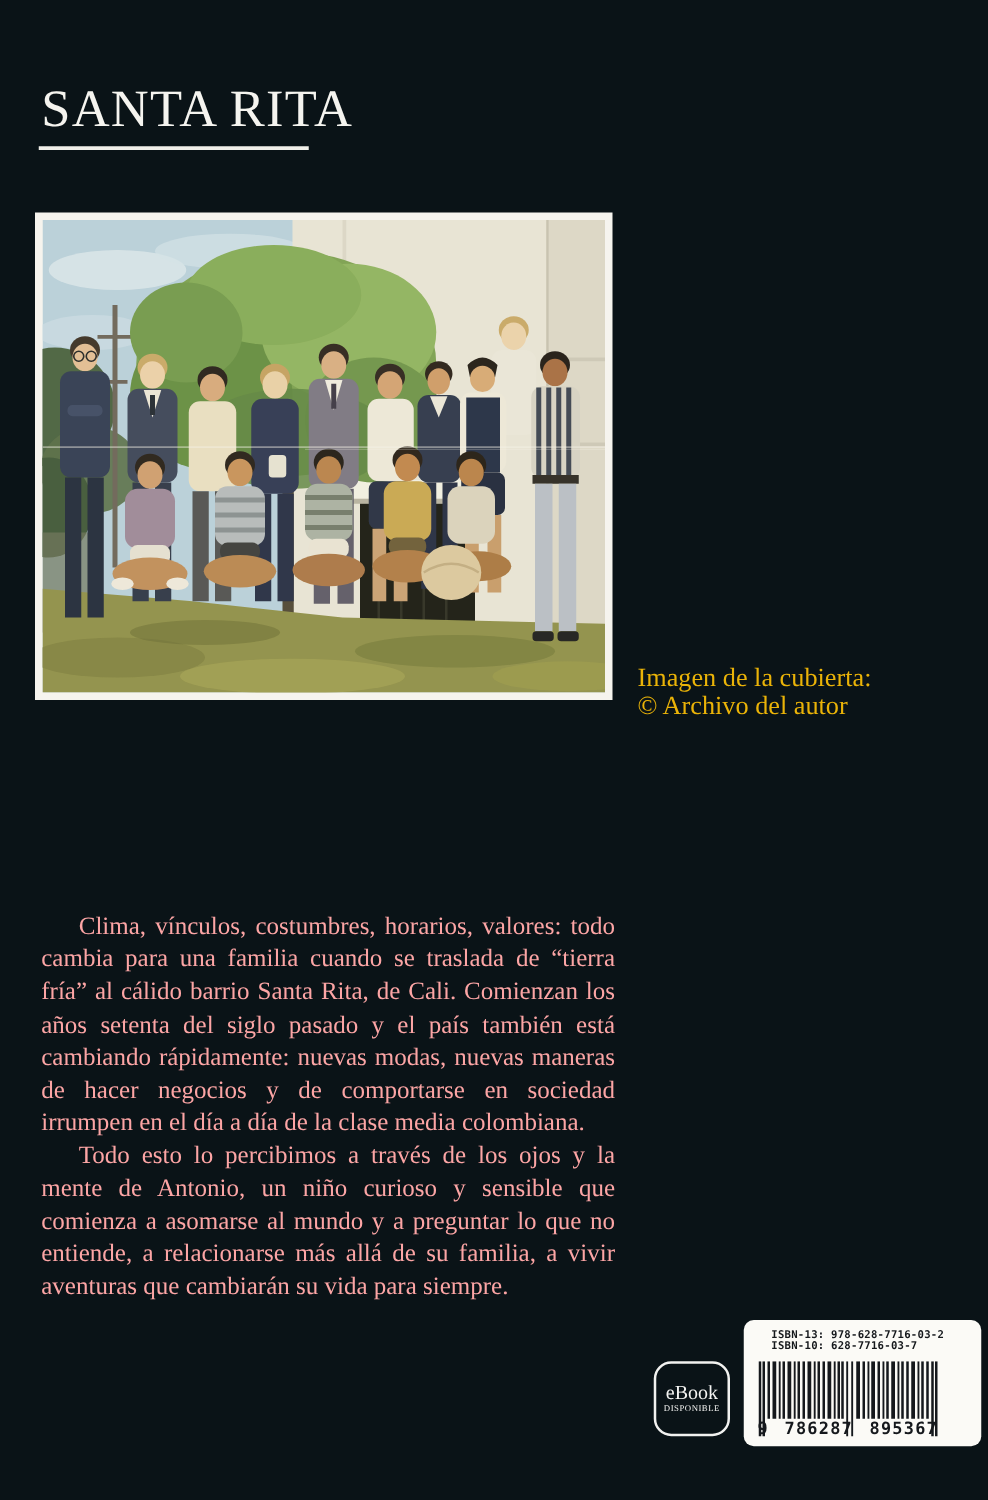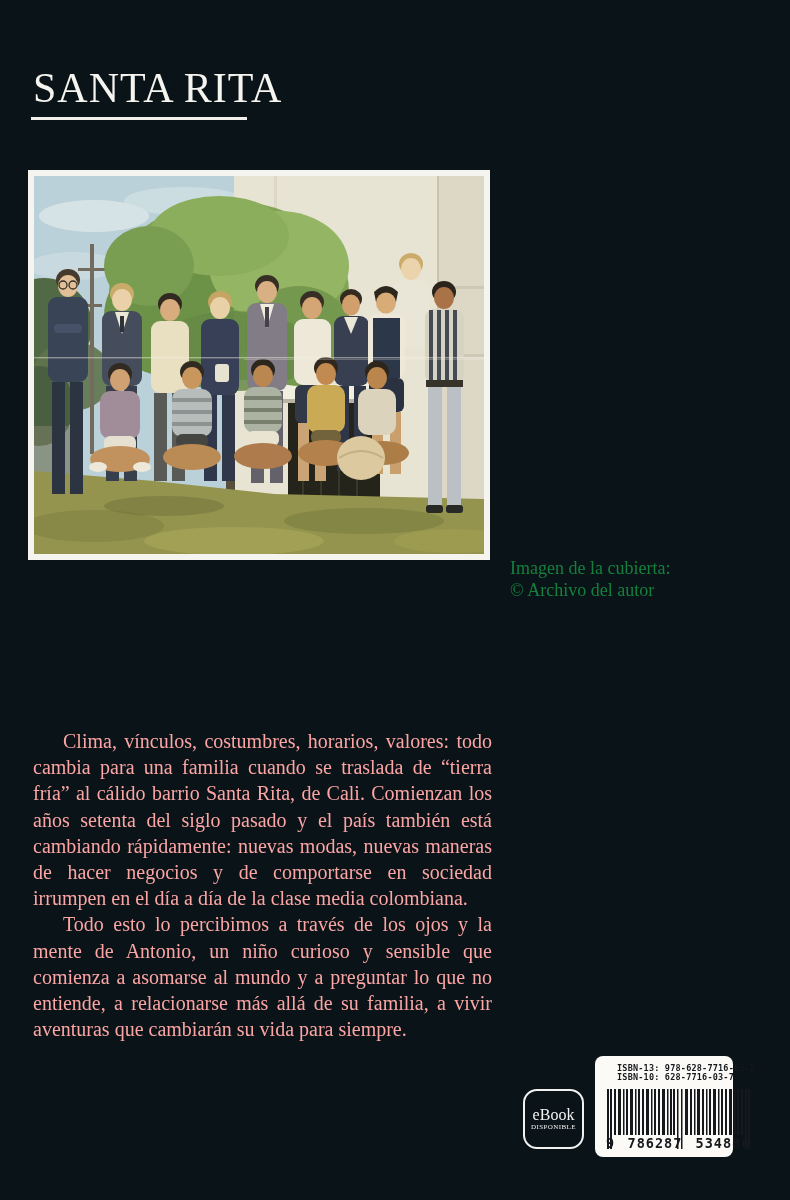--- a/index.html
+++ b/index.html
@@ -22,22 +22,22 @@
     background:#f0efe9;
   }
   
   .photo{
     position:absolute;left:28px;top:170px;width:462px;height:390px;
     background:#f6f4ee;box-sizing:border-box;padding:6px;
   }
   .photo svg{display:block;width:450px;height:378px;}
   
   .caption{
-    position:absolute;left:510px;top:557px;
-    font-size:18px;line-height:22px;color:#15803d;
+    position:absolute;left:510px;top:531px;
+    font-size:21px;line-height:22px;color:#eab308;
   }
   .caption .c2{}
   
   .blurb{
     position:absolute;left:33px;top:728px;width:459px;
     font-size:20px;line-height:26.2px;text-align:justify;
     color:#fca5a5;
   }
   .blurb p{margin:0;text-indent:30px;}
   .blurb .it{font-style:italic;}
@@ -45,21 +45,21 @@
   .ebook{
     position:absolute;left:523px;top:1089px;width:61px;height:60px;
     border:2.5px solid #f2f2f0;border-radius:14px;box-sizing:border-box;
     display:flex;flex-direction:column;align-items:center;justify-content:center;
     font-family:Liberation Serif, serif;color:#f4f4f2;
   }
   .ebook .eb-title{font-size:16px;line-height:17px;}
   .ebook .eb-sub{font-size:7px;letter-spacing:.4px;line-height:9px;}
   
   .barcode-box{
-    position:absolute;left:595px;top:1056px;width:138px;height:101px;
+    position:absolute;left:595px;top:1056px;width:190px;height:101px;
     background:#fbfaf6;border-radius:8px;color:#15181c;
     font-family:"DejaVu Sans Mono", monospace;
   }
   .isbn-line{
     position:absolute;left:22px;font-size:8.5px;font-weight:bold;
     letter-spacing:.2px;white-space:nowrap;
   }
   .isbn-13{top:7px;}
   .isbn-10{top:16px;}
   .bars{position:absolute;left:10px;top:33px;}
@@ -352,17 +352,17 @@
         <rect x="129" y="0" width="1.5" height="46"></rect>
           <rect x="132" y="0" width="2" height="46"></rect>
         <rect x="136" y="0" width="2" height="46"></rect>
         <rect x="140" y="0" width="2" height="60"></rect>
           <rect x="143" y="0" width="2" height="60"></rect>
       </g>
     </svg>
     <div class="digits-row">
       <span class="d-lead">9</span>
       <span class="d-g1">786287</span>
-      <span class="d-g2">534886</span>
+      <span class="d-g2">895367</span>
     </div>
   </div>
 
 </div>
 
 </body></html>

